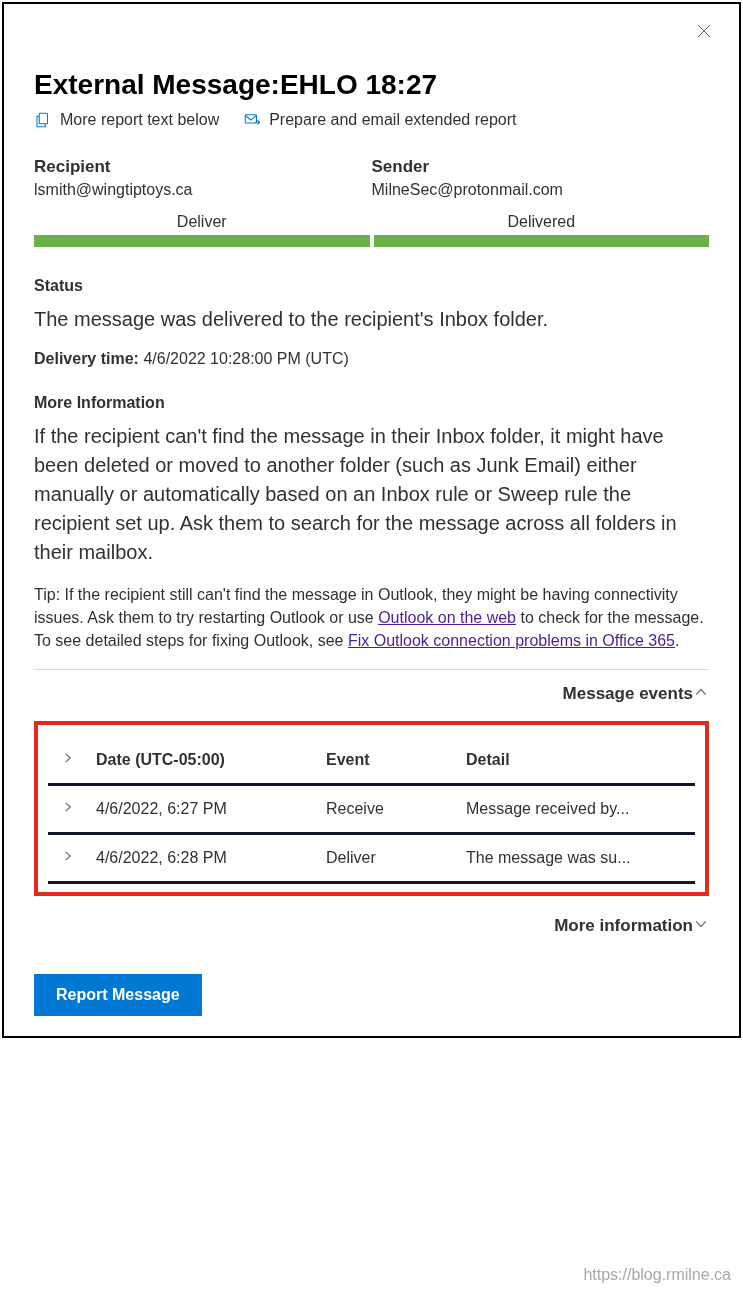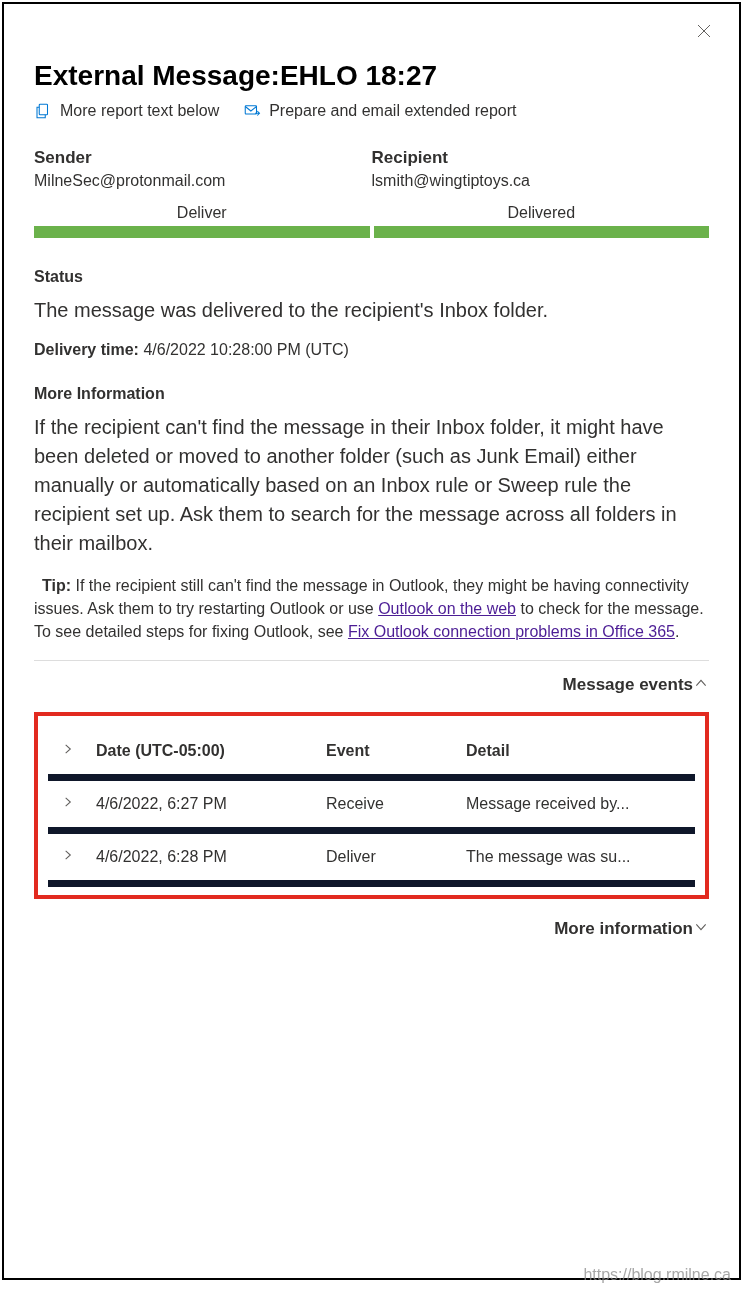--- a/index.html
+++ b/index.html
@@ -7,24 +7,24 @@
     margin: 0;
     font-family: "Segoe UI", -apple-system, sans-serif;
     background: #fff;
     color: #323130;
     width: 743px;
     height: 1290px;
     position: relative;
   }
   .panel {
     width: 739px;
-    height: 1278px;
+    height: 1036px;
     margin: 2px;
     border: 2.5px solid #000;
-    padding: 8px 30px 20px 30px;
+    padding: 17px 30px 20px 30px;
     position: relative;
     display: flex;
     flex-direction: column;
   }
   .close-btn {
     position: absolute;
     top: 18px;
     right: 20px;
     width: 24px;
     height: 24px;
@@ -94,21 +94,21 @@
     font-size: 20px;
     line-height: 1.45;
     margin: 4px 0 16px 0;
   }
   .delivery-line {
     font-size: 16px;
     margin: 0 0 20px 0;
   }
   .delivery-line .dlabel { font-weight:700; }
   .tip-line { font-size:16px; line-height:1.45; margin: 0 0 10px 0; }
-  .tip-line .tlabel { font-weight:700;margin-left:8px; }
+  .tip-line .tlabel { font-weight:400; }
   a.inline-link { color:#4c1d95; text-decoration: underline; cursor:pointer; }
   .divider { border: none; border-top: 1px solid #ddd; margin: 6px 0; }
   .accordion-header {
     display: flex;
     justify-content: flex-end;
     align-items: center;
     font-size: 17px;
     font-weight: 700;
     padding: 8px 0;
     cursor: pointer;
@@ -119,21 +119,21 @@
     border: 4px solid #d83b01;
     border: 4px solid #e22a1f;
     padding: 12px 10px 8px 10px;
     margin: 8px 0 12px 0;
   }
   .event-table { width: 100%; border-collapse: collapse; }
   .event-table th, .event-table td {
     text-align: left;
     font-size: 16px;
     padding: 14px 8px;
-    border-bottom: 7px solid #0f172a;
+    border-bottom: 3px solid #0f172a;
     white-space: nowrap;
     overflow: hidden;
     text-overflow: ellipsis;
   }
   .event-table th { font-weight: 600; color: #323130; }
   .event-table td { font-weight: 400; }
   .event-table .exp-cell { width: 40px; text-align:center; }
   .event-table .col-date { width: 230px; }
   .event-table .col-event { width: 140px; }
   .event-table .col-detail { max-width: 200px; }
@@ -192,26 +192,26 @@
             <path d="M3 6 L10.5 12 L18 6"></path>
             <path d="M16 15 L22 15 M19 12 L22 15 L19 18"></path>
           </svg>
       </span>
       <span>Prepare and email extended report</span>
     </div>
   </div>
 
   <div class="sender-recipient">
     <div class="col">
+      <div class="label">Recipient</div>
+      <div class="value">lsmith@wingtiptoys.ca</div>
+    </div>
+    <div class="col">
       <div class="label">Sender</div>
       <div class="value">MilneSec@protonmail.com</div>
-    </div>
-    <div class="col">
-      <div class="label">Recipient</div>
-      <div class="value">lsmith@wingtiptoys.ca</div>
     </div>
   </div>
 
   <div class="progress-row">
     <div class="progress-seg">
       <div class="plabel">Deliver</div>
       <div class="pbar"></div>
     </div>
     <div class="progress-seg">
       <div class="plabel">Delivered</div>
@@ -286,16 +286,19 @@
 
   <div class="accordion-header">
     <span>More information</span>
     <span class="chevron">
       <svg viewBox="0 0 24 24">
           <polyline points="5,8 12,16 19,8"></polyline>
         </svg>
     </span>
   </div>
 
+  <div class="footer">
+    <button class="primary-btn">Report Message</button>
+  </div>
 
 </div>
 
 <div class="watermark">https://blog.rmilne.ca</div>
 
 </body></html>

